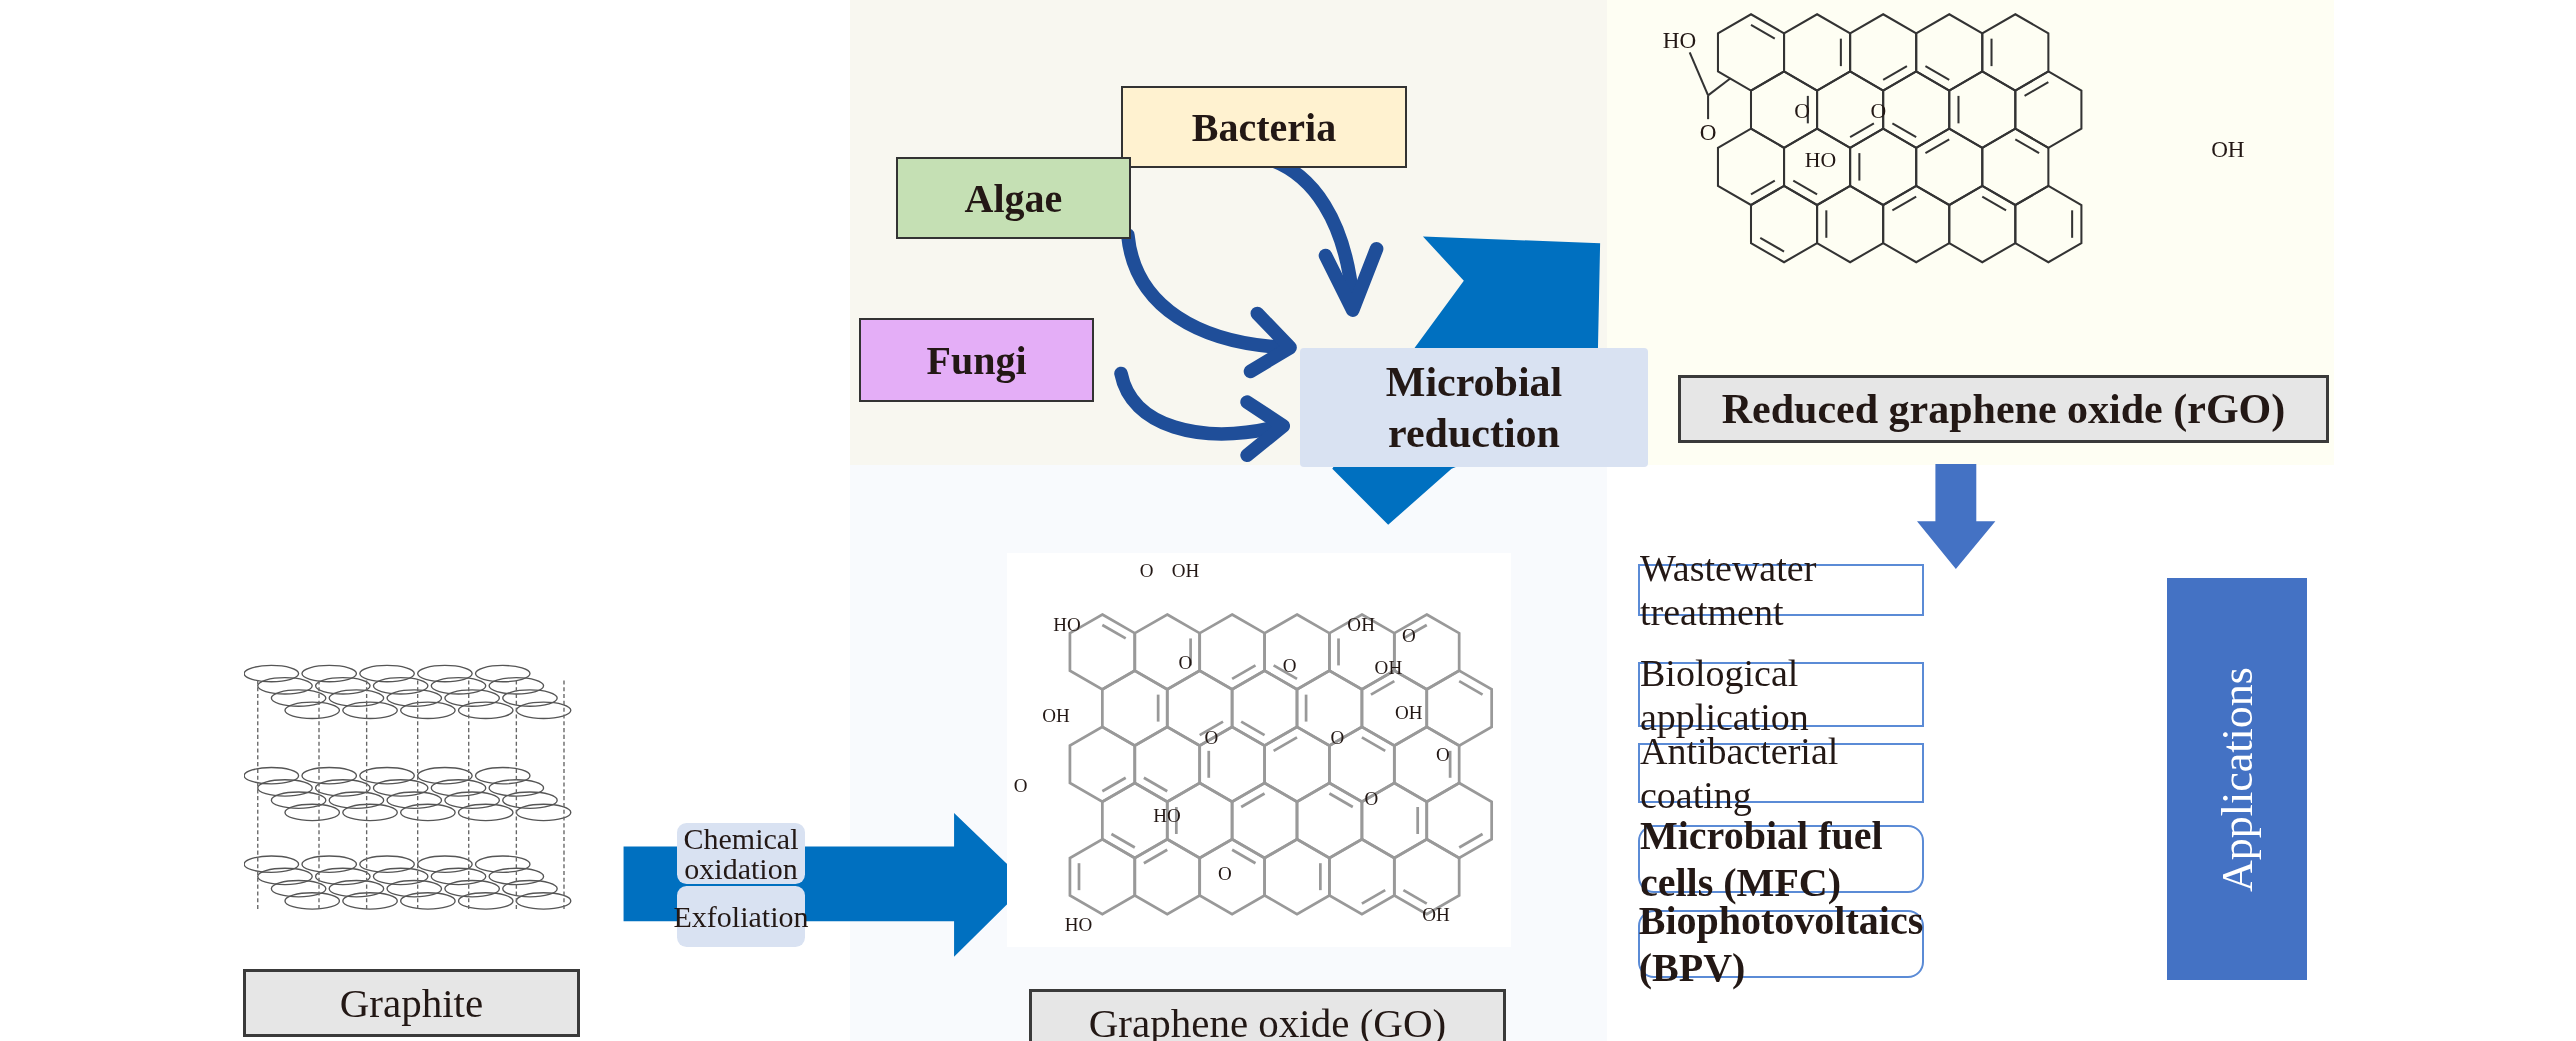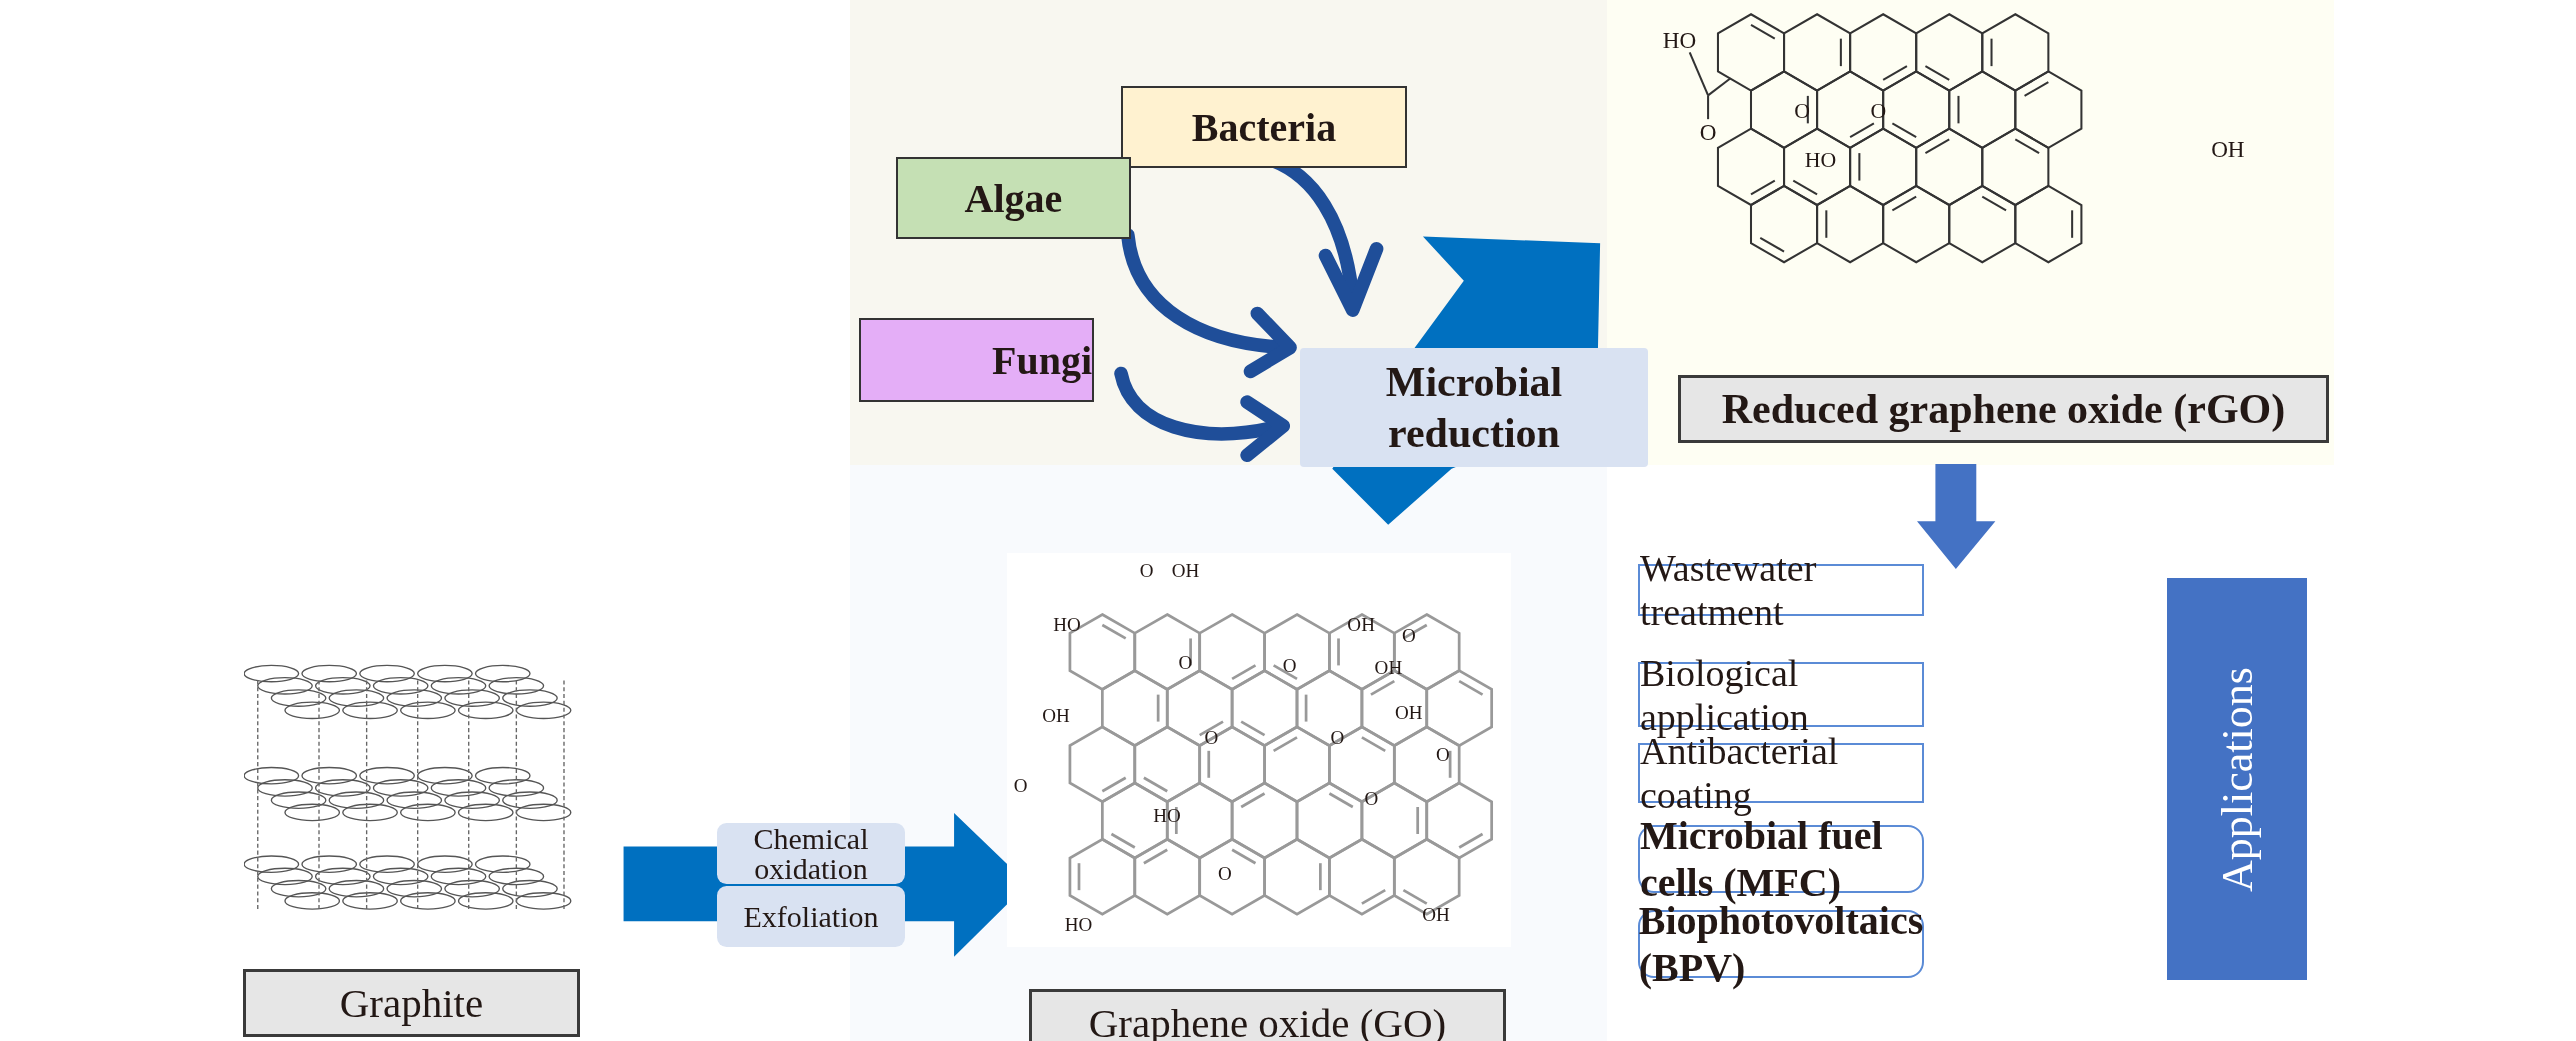--- a/index.html
+++ b/index.html
@@ -7,32 +7,32 @@
          font-family:"Liberation Serif", "DejaVu Serif", serif; color:#231815; }
   .abs { position:absolute; }
   .panel-top-mid { left:850px; top:0; width:757px; height:465px; background:#f8f7f0; }
   .panel-bot-mid { left:850px; top:465px; width:757px; height:577px; background:#f8fafd; }
   .panel-rgo { left:1607px; top:0; width:727px; height:465px; background:#fefef3; }
   .org-box { position:absolute; border:2.7px solid #333; box-sizing:border-box;
              display:flex; align-items:center; justify-content:center;
              font-weight:bold; font-size:40px; }
   .bacteria { left:1121px; top:52px; width:286px; height:82px; background:#fff2d0;margin-top:34px; }
   .algae { left:896px; top:157px; width:235px; height:82px; background:#c5e0b4; }
-  .fungi { left:859px; top:318px; width:235px; height:84px; background:#e4aef7;justify-content:flex-end; }
+  .fungi { left:859px; top:318px; width:235px; height:84px; background:#e4aef7; }
   .microbial-box { left:1300px; top:348px; width:348px; height:119px; background:#d9e2f2;
              border-radius:4px; display:flex; flex-direction:column; align-items:center;
              justify-content:center; font-weight:bold; font-size:42px; line-height:1.2; }
   .label-box { position:absolute; background:#e6e6e6; border:3.4px solid #3a3a3a; box-sizing:border-box;
                display:flex; align-items:center; justify-content:center; }
   .rgo-label { left:1678px; top:375px; width:651px; height:68px; font-weight:bold; font-size:42px;text-align:right; }
   .go-label { left:1029px; top:969px; width:477px; height:68px; font-size:41px;margin-top:20px; }
   .graphite-label { left:243px; top:969px; width:337px; height:68px; font-size:41px; }
-  .step-box { position:absolute; left:677px; width:188px; background:#d9e2f2; border-radius:9.5px;
+  .step-box { position:absolute; left:677px; width:128px; background:#d9e2f2; border-radius:9.5px;
               display:flex; align-items:center; justify-content:center; text-align:center;
-              font-size:30px; line-height:1.0;margin-left:40px; }
+              font-size:30px; line-height:1.0; }
   .step-chem { top:823px; height:61px; }
   .step-exf { top:886px; height:61px; }
   .app-item { position:absolute; left:1638px; width:286px; border:2.7px solid #5b8bd6; box-sizing:border-box;
               background:#fff; display:flex; align-items:center; justify-content:center; font-size:38px; }
   .app-item.bold { font-weight:bold; font-size:40px;border-radius:16px; }
   .app-bar { left:2167px; top:578px; width:140px; height:402px; background:#4472c4;
              display:flex; align-items:center; justify-content:center; }
   .app-bar span { color:#fff; font-size:44px; transform:rotate(-90deg); white-space:nowrap; display:block; }
   .white-bg { background:#ffffff; }
   svg text { font-family:"Liberation Serif", "DejaVu Serif", serif; fill:#231815; }

